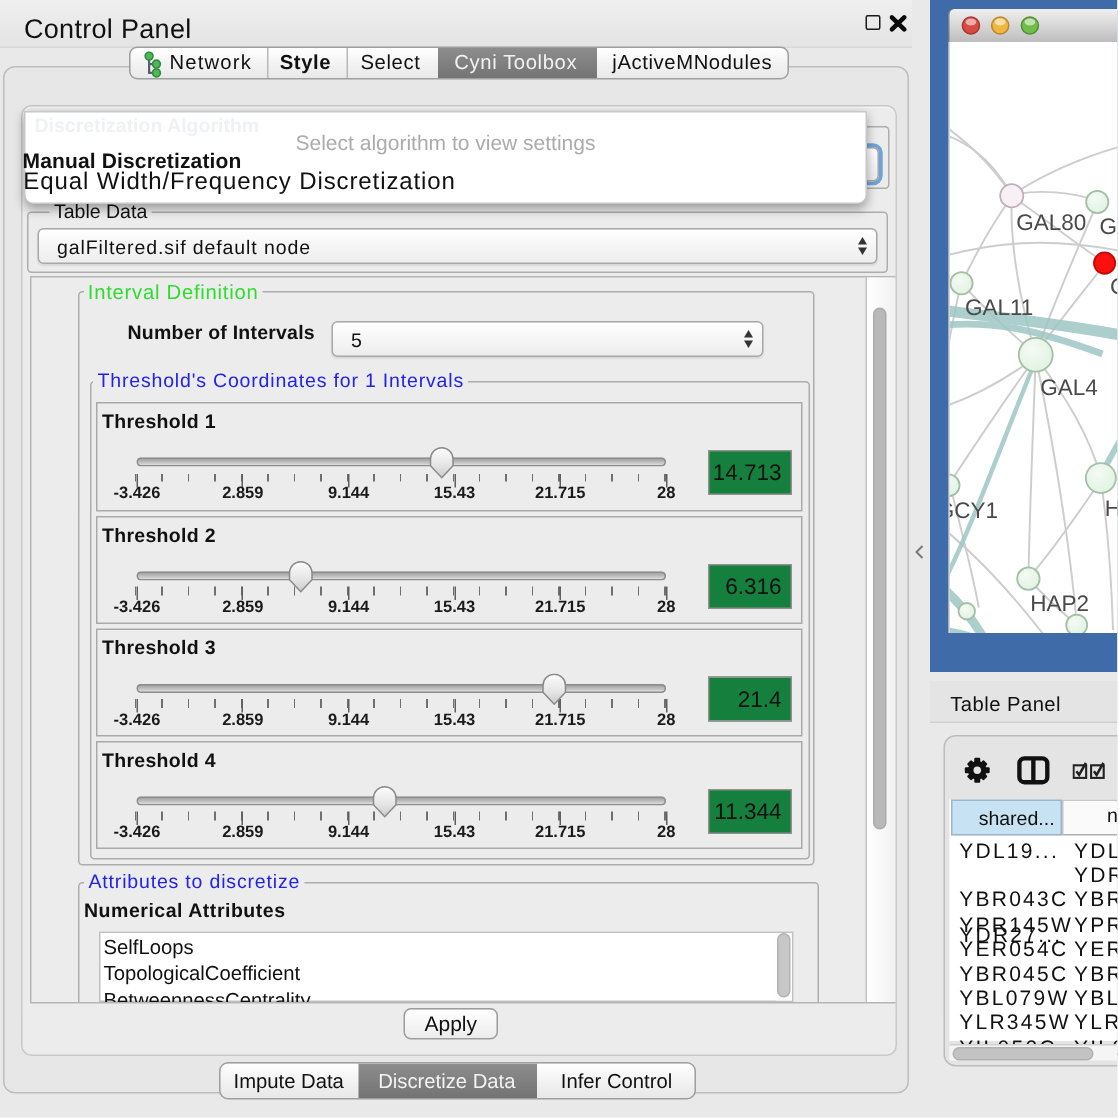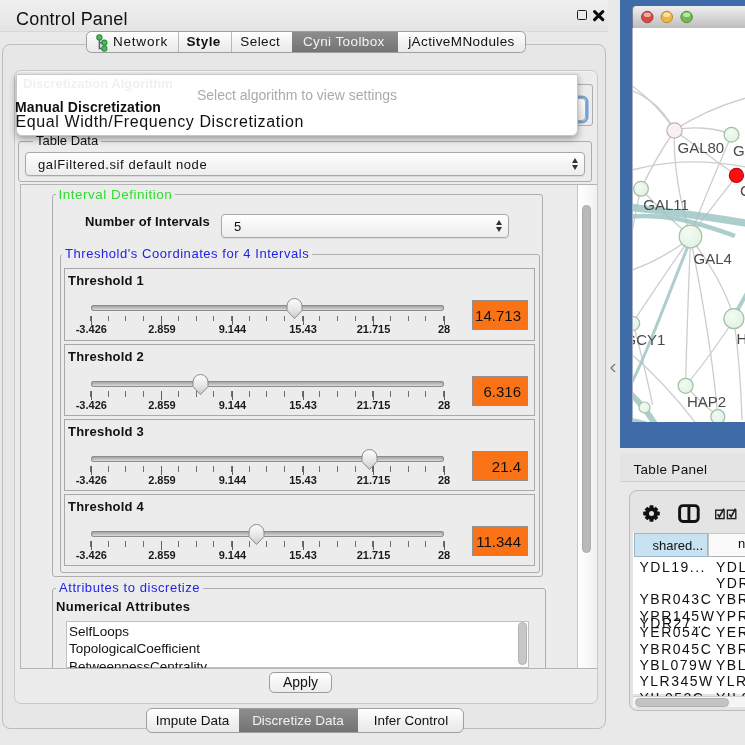--- a/index.html
+++ b/index.html
@@ -9,21 +9,21 @@
 .glabel{position:absolute;background:#ececec;padding:0 3px;line-height:13px;font-size:13px;}
 .combo{position:absolute;box-sizing:border-box;border:1px solid #a8a8a8;border-radius:4px;background:linear-gradient(#ffffff,#f6f6f6 45%,#ededed);box-shadow:0 1px 1px rgba(0,0,0,0.08);}
 .combo .ctext{position:absolute;left:12px;top:4px;font-size:13px;}
 .arrows{position:absolute;width:8px;}
 .arrows .up{width:0;height:0;border-left:3.5px solid transparent;border-right:3.5px solid transparent;border-bottom:5px solid #333;margin-bottom:2px;}
 .arrows .dn{width:0;height:0;border-left:3.5px solid transparent;border-right:3.5px solid transparent;border-top:5px solid #333;}
 .bold{font-weight:bold;}
 .tlabel{position:absolute;font-size:13px;line-height:14px;}
 .seg{position:absolute;top:31px;height:22px;line-height:22px;text-align:center;font-size:13.5px;letter-spacing:0.4px;}
 .ticklabel{position:absolute;font-size:11px;font-weight:bold;line-height:11px;transform:translateX(-50%);white-space:nowrap;color:#1a1a1a;}
-.vbox{position:absolute;box-sizing:border-box;width:56px;height:30px;background:#f97316;border:1px solid #909090;}
+.vbox{position:absolute;box-sizing:border-box;width:56px;height:30px;background:#15803d;border:1px solid #909090;}
 .vbox span{position:absolute;right:6px;top:6px;font-size:15px;}
 .thr{position:absolute;left:43.5px;width:471px;height:72.5px;border:1px solid #a9a9a9;background:#ececec;box-sizing:border-box;}
 .thr .hd{position:absolute;left:3.5px;top:4px;font-size:13px;font-weight:bold;letter-spacing:0.2px;}
 .track{position:absolute;left:26.2px;top:36px;width:353.6px;height:6px;border-radius:3px;background:linear-gradient(#989898,#bdbdbd 50%,#ededed);box-shadow:inset 0 0 0 1px #8d8d8d;}
 .ticks{position:absolute;left:25.8px;top:46.5px;width:355px;height:5.5px;background:repeating-linear-gradient(90deg,#6f6f6f 0 1px,transparent 1px 17.64px);}
 .rowtxt{position:absolute;font-size:14px;letter-spacing:1.5px;line-height:16.4px;white-space:nowrap;}
 </style></head><body>
 <div id="page">
 
 <div class="abs" style="left:0;top:0;width:608px;height:31px;background:linear-gradient(#efefef,#e4e4e4);border-bottom:1px solid #d8d8d8;"></div>
@@ -76,21 +76,21 @@
 <div class="glabel" style="left:35.5px;top:3.5px;color:#30dc30;font-size:13.5px;letter-spacing:0.5px;">Interval Definition</div>
 <div class="tlabel bold" style="left:65px;top:31px;letter-spacing:0.15px;">Number of Intervals</div>
 <div class="combo" style="left:201px;top:30px;width:288px;height:24px;">
   <div class="ctext">5</div>
   <div class="arrows" style="left:274px;top:5px;">
           <div class="up"></div>
           <div class="dn"></div>
         </div>
 </div>
 <div class="grp" style="left:40px;top:70px;width:480px;height:319px;"></div>
-<div class="glabel" style="left:42px;top:63px;color:#2222e8;letter-spacing:0.55px;">Threshold's Coordinates for 4 Intervals</div>
+<div class="glabel" style="left:42px;top:63px;color:#2222e8;letter-spacing:0.55px;">Threshold's Coordinates for 1 Intervals</div>
 <div class="thr" style="top:84.0px;">
         <div class="hd">Threshold 1</div>
         <div class="track"></div>
         <div class="ticks"></div>
         <div class="abs" style="left:26.3px;top:46.5px;width:1px;height:9px;background:#5f5f5f;"></div>
         <div class="ticklabel" style="left:26.8px;top:55px;">-3.426</div>
         <div class="abs" style="left:96.9px;top:46.5px;width:1px;height:9px;background:#5f5f5f;"></div>
         <div class="ticklabel" style="left:97.4px;top:55px;">2.859</div>
         <div class="abs" style="left:167.4px;top:46.5px;width:1px;height:9px;background:#5f5f5f;"></div>
         <div class="ticklabel" style="left:167.9px;top:55px;">9.144</div>

